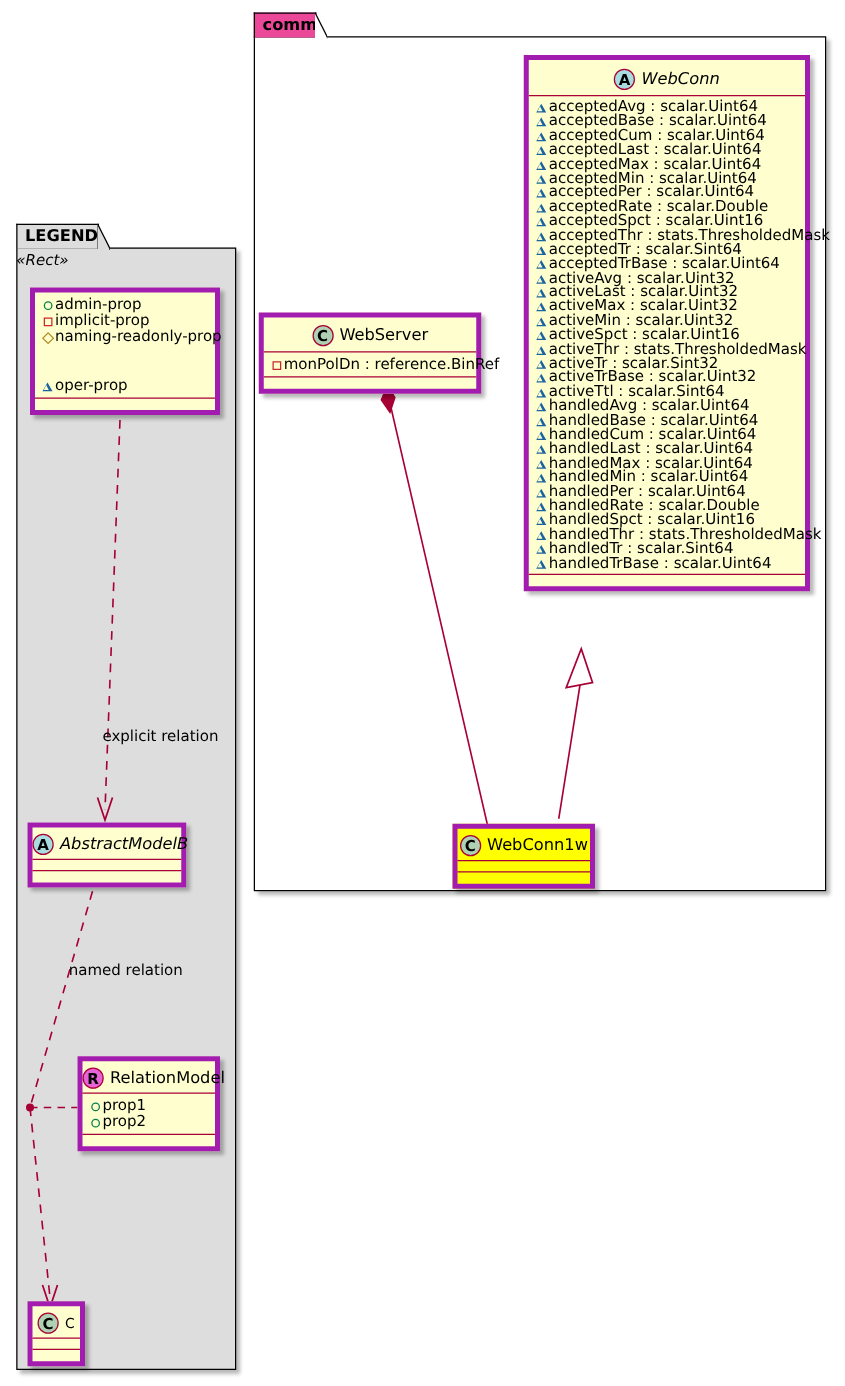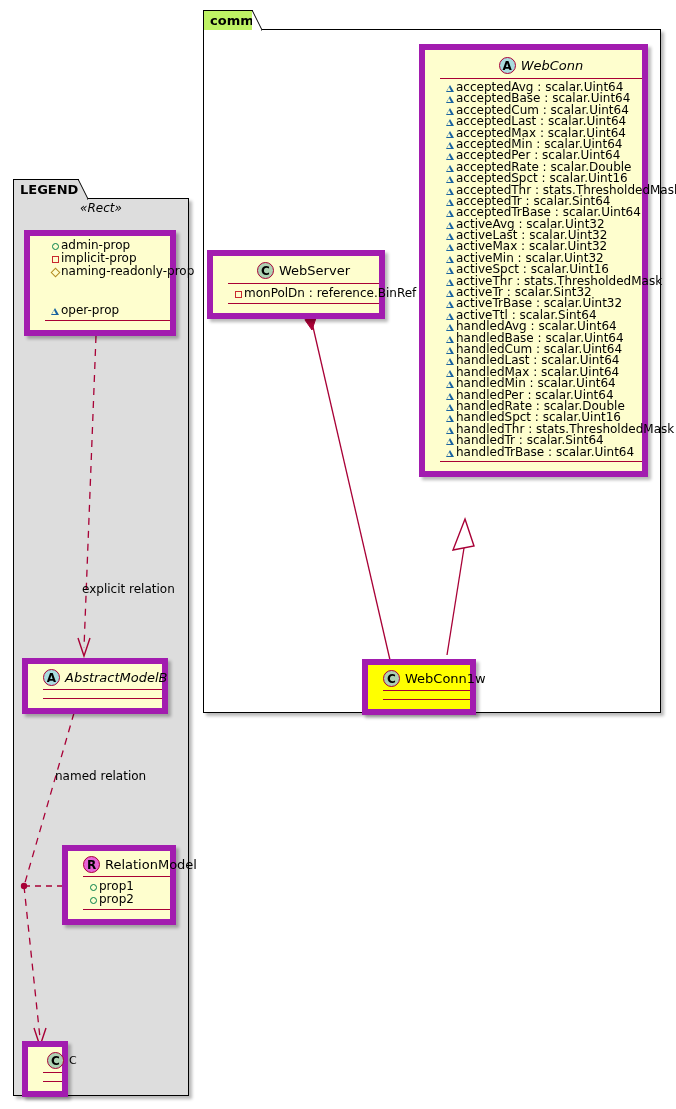--- a/index.html
+++ b/index.html
@@ -27,21 +27,21 @@
     position: absolute;
     box-sizing: border-box;
     border: 1px solid #000000;
     box-shadow: 3px 3px 3px rgba(0,0,0,0.28);
   }
   .pkg-tab {
     position: absolute;
     box-sizing: border-box;
     border: 1px solid #000000;
     border-bottom: none;
-    background: #bef264;
+    background: #ec4899;
     font-weight: bold;
     font-size: 13px;
     color: #000000;
     line-height: 19px;
     padding-left: 6px;
     white-space: nowrap;
     z-index: 3;
   }
   .pkg-tab .notch {
     position: absolute;
@@ -70,25 +70,24 @@
   #tab-legend {
     left: 13px; top: 179px;
     width: 66px; height: 20px;
     background: #dddddd;
   }
 
   
   .cls {
     position: absolute;
     box-sizing: border-box;
-    border: 6px solid #a21caf;
+    border: 4px solid #a21caf;
     background: #fefece;
     box-shadow: 3px 3px 3px rgba(0,0,0,0.28);
     z-index: 5;
-    padding-left: 15px;
   }
   .cls.hl { background: #ffff00; }
 
   .cls-head {
     box-sizing: border-box;
     border-bottom: 1px solid #a80036;
     text-align: center;
     position: relative;
     white-space: nowrap;
   }
@@ -198,21 +197,21 @@
     border-bottom: 4.6px solid #fefece;
     z-index: 2;
   }
 
   
   .stereo {
     position: absolute;
     font-size: 12px;
     font-style: italic;
     color: #000000;
-    text-align: center;
+    text-align: left;
   }
 
   
   .edge-label {
     position: absolute;
     font-size: 12px;
     color: #000000;
     white-space: nowrap;
     z-index: 6;
   }
@@ -348,21 +347,21 @@
   <div class="cls" id="cls-concretea" style="left:24px; top:230px; width:152px;">
     <div class="cls-attrs">
       <div class="attr" style="line-height:13px;height:13px;"><span class="gl"><i class="m m-circle"></i></span><span>admin-prop</span></div>
       <div class="attr" style="line-height:13px;height:13px;"><span class="gl"><i class="m m-square"></i></span><span>implicit-prop</span></div>
       <div class="attr" style="line-height:13px;height:13px;"><span class="gl"><i class="m m-diamond"></i></span><span>naming-readonly-prop</span></div>
       <div class="attr" style="line-height:13px;height:13px;margin-top:26px;"><span class="gl"><i class="m m-tri"></i></span><span>oper-prop</span></div>
     </div>
     <div class="cls-ops"></div>
   </div>
 
-  <div class="cls" id="cls-abstractb" style="left:22px; top:658px; width:146px;">
+  <div class="cls" id="cls-abstractb" style="left:22px; top:658px; width:127px;">
     <div class="cls-head" style="height:26px; line-height:26px;">
       <span class="circ circ-a">A</span><span class="cls-title ital">AbstractModelB</span>
     </div>
     <div class="cls-extra"></div>
     <div class="cls-ops"></div>
   </div>
 
   <div class="cls" id="cls-relationmodel" style="left:62px; top:845px; width:114px;">
     <div class="cls-head" style="height:26px; line-height:26px;">
       <span class="circ circ-r">R</span><span class="cls-title">RelationModel</span>

